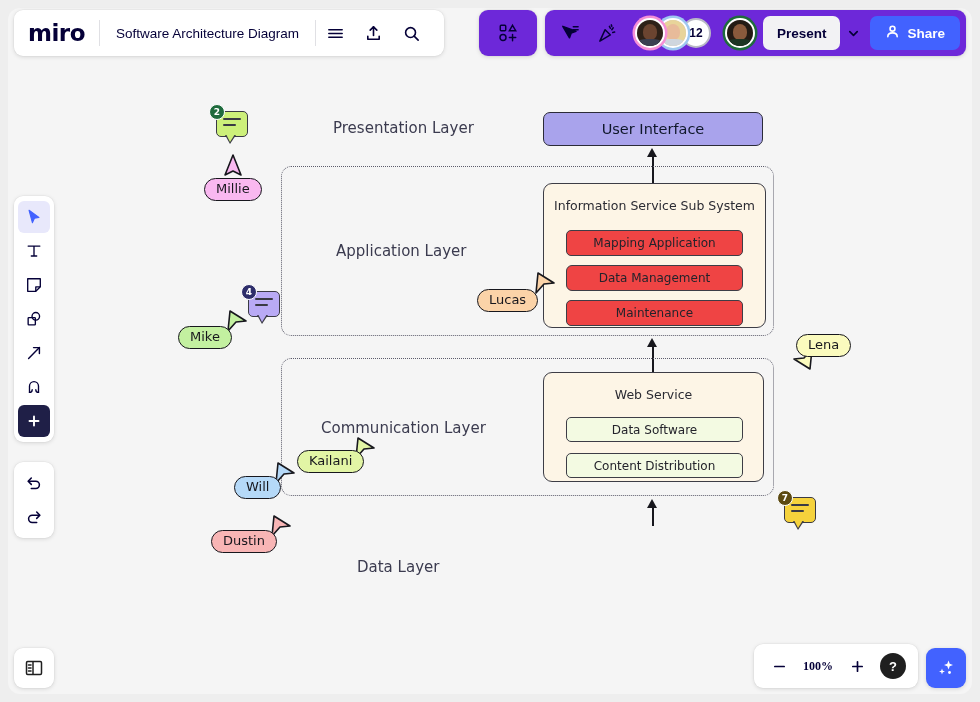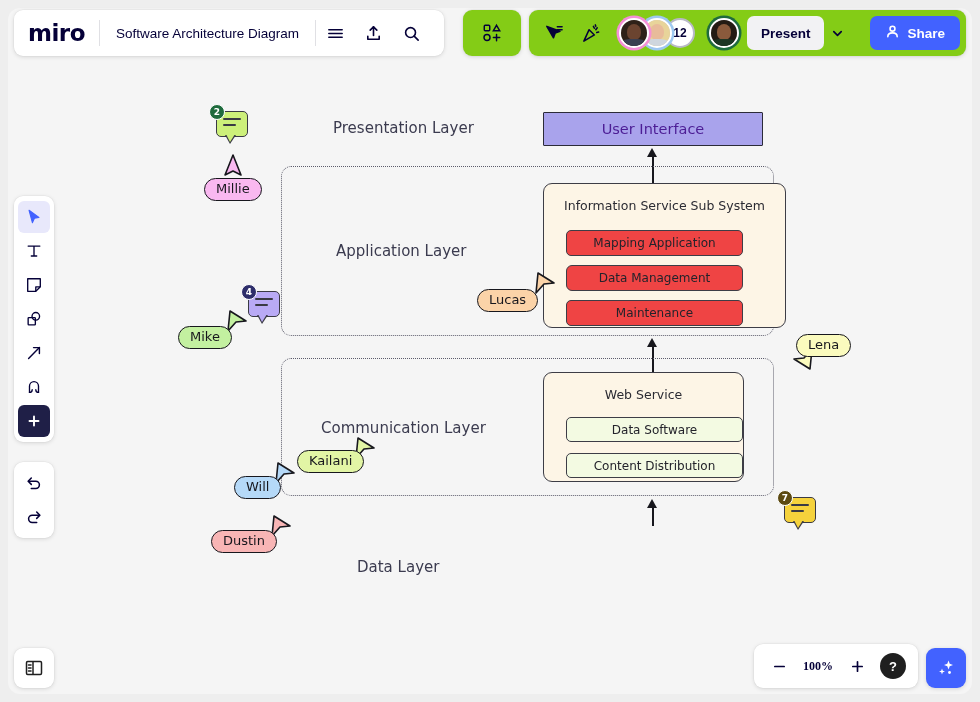--- a/index.html
+++ b/index.html
@@ -51,21 +51,21 @@
     cursor: pointer; border-radius: 6px;
   }
 
   
   #topbar-right {
     position: absolute; right: 14px; top: 10px;
     height: 46px; display: flex; align-items: center; gap: 8px;
     z-index: 40;
   }
   .tr-group {
-    height: 46px; background: #84cc16; border-radius: 9px;
+    height: 46px; background: #6d28d9; border-radius: 9px;
     display: flex; align-items: center;
     box-shadow: 0 1px 4px rgba(0,0,0,.13), 0 0 0 .5px rgba(0,0,0,.04);
     padding: 0 6px;
   }
   .avatars { display: flex; align-items: center; margin: 0 4px 0 8px; }
   .av {
     width: 30px; height: 30px; border-radius: 50%;
     margin-left: -7px; position: relative;
     border: 2.5px solid #fff;
     background: #ccc;
@@ -99,21 +99,21 @@
   }
   .present-caret {
     display: flex; align-items: center; justify-content: center;
     width: 26px; height: 34px; cursor: pointer;
   }
   .share-btn {
     display: flex; align-items: center; gap: 7px;
     height: 34px; padding: 0 15px; border-radius: 7px;
     background: #4262ff; color: #fff;
     font-size: 13.5px; font-weight: 600; cursor: pointer;
-    margin-left: 20px;
+    margin-left: 4px;
   }
 
   
   #tool-rail {
     position: absolute; left: 14px; top: 196px;
     width: 40px;
     background: #fff; border-radius: 9px;
     box-shadow: 0 1px 4px rgba(0,0,0,.13), 0 0 0 .5px rgba(0,0,0,.04);
     padding: 5px 0;
     display: flex; flex-direction: column; align-items: center; gap: 2px;
@@ -185,23 +185,23 @@
   .dashed-box {
     position: absolute;
     border: 1.6px dotted #5c5c6b;
     border-radius: 10px;
     background: transparent;
   }
   .ui-box {
     position: absolute;
     background: #a9a3ec;
     border: 1.6px solid #2b2b38;
-    border-radius: 1px;
-    display: flex; align-items: center; justify-content: center;
-    font-size: 14.5px; color: #4c1d95;
+    border-radius: 7px;
+    display: flex; align-items: center; justify-content: center;
+    font-size: 14.5px; color: #0f172a;
     font-family: "DejaVu Sans", sans-serif;
     box-shadow: 2px 2px 0 -0.5px rgba(0,0,0,.0);
   }
   .cream-box {
     position: absolute;
     background: #fdf5e6;
     border: 1.6px solid #3d3d46;
     border-radius: 9px;
   }
   .cream-title {
@@ -322,39 +322,39 @@
 
       <div class="ui-box" style="left:535px; top:104px; width:220px; height:34px;">
         <span>User Interface</span>
       </div>
 
       <div class="arrow-line" style="left:644px; top:147px; height:29px;"></div>
       <div class="arrow-head" style="left:639px; top:140px;"></div>
 
       <div class="dashed-box" style="left:273px; top:158px; width:493px; height:170px;"></div>
 
-      <div class="cream-box" style="left:535px; top:175px; width:243px; height:145px;">
+      <div class="cream-box" style="left:535px; top:175px; width:223px; height:145px;">
         <div class="cream-title">Information Service Sub System</div>
         <div class="stack-item stack-purple" style="left:22px; top:46px; width:177px; height:26px;">
           <span>Mapping Application</span>
         </div>
         <div class="stack-item stack-purple" style="left:22px; top:81px; width:177px; height:26px;border-radius:6px;">
           <span>Data Management</span>
         </div>
         <div class="stack-item stack-purple" style="left:22px; top:116px; width:177px; height:26px;">
           <span>Maintenance</span>
         </div>
       </div>
 
       <div class="arrow-line" style="left:644px; top:337px; height:29px;"></div>
       <div class="arrow-head" style="left:639px; top:330px;"></div>
 
       <div class="dashed-box" style="left:273px; top:350px; width:493px; height:138px;"></div>
 
-      <div class="cream-box" style="left:535px; top:364px; width:201px; height:110px;">
+      <div class="cream-box" style="left:535px; top:364px; width:221px; height:110px;">
         <div class="cream-title">Web Service</div>
         <div class="stack-item stack-green" style="left:22px; top:44px; width:177px; height:25px;">
           <span>Data Software</span>
         </div>
         <div class="stack-item stack-green" style="left:22px; top:80px; width:177px; height:25px;">
           <span>Content Distribution</span>
         </div>
       </div>
 
       <div class="arrow-line" style="left:644px; top:498px; height:20px;"></div>

